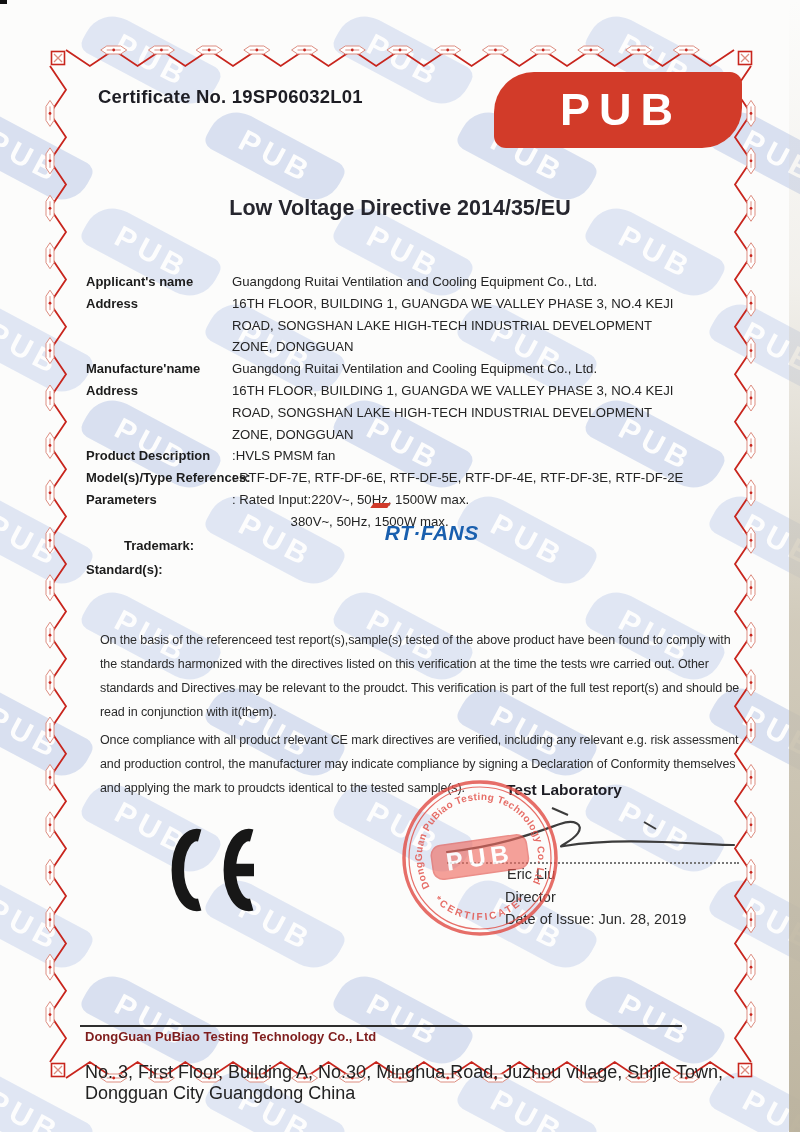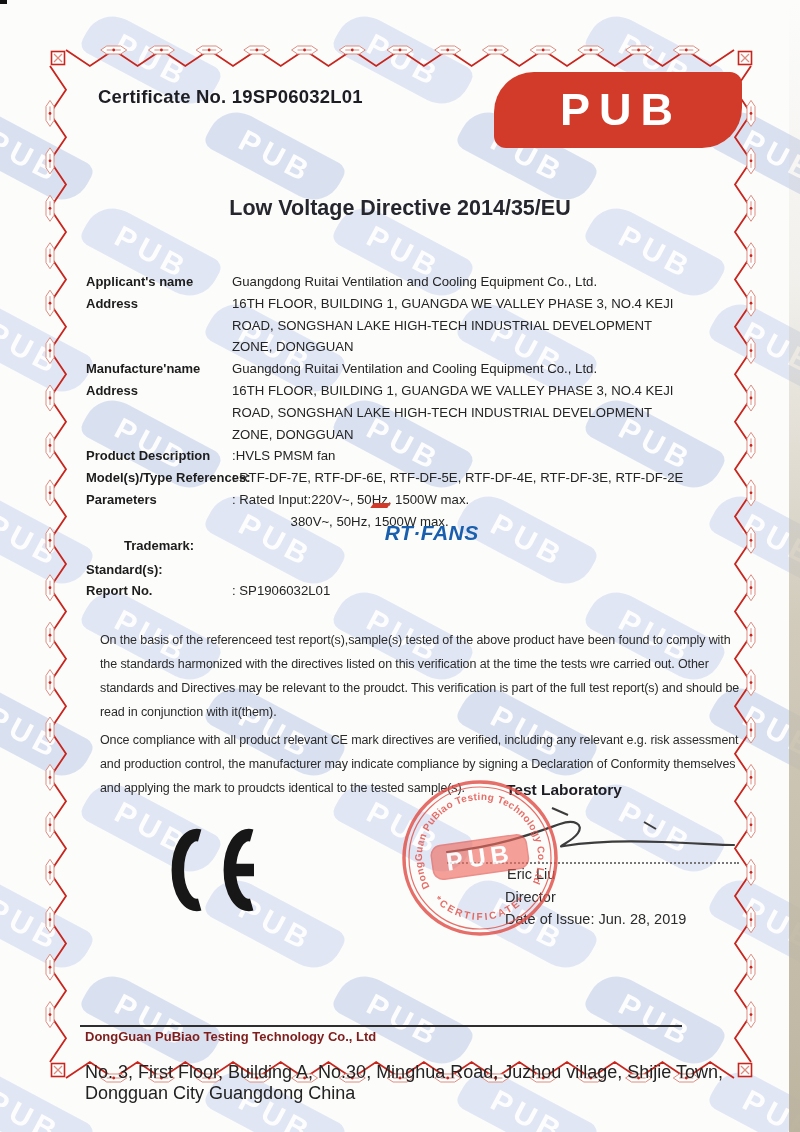--- a/index.html
+++ b/index.html
@@ -384,24 +384,20 @@
         <div class="val">
           <span class="tm-logo">
             <span>RT·FANS</span>
             <i class="tm-accent"></i>
           </span>
         </div>
       </div>
       <div class="row">
         <div class="lbl">Standard(s):</div>
       </div>
-      <div class="row">
-        <div class="lbl">Report No.</div>
-        <div class="val">: SP1906032L01</div>
-      </div>
     </div>
 
     <div class="abs" id="body-text">
       <p>On the basis of the referenceed test report(s),sample(s) tested of the above product have been found to comply with the standards harmonized with the directives listed on this verification at the time the tests wre carried out. Other standards and Directives may be relevant to the proudct. This verification is part of the full test report(s) and should be read in conjunction with it(them).</p>
       <p>Once compliance with all product relevant CE mark directives are verified, including any relevant e.g. risk assessment and production control, the manufacturer may indicate compliance by signing a Declaration of Conformity themselves and applying the mark to proudcts identical to the tested sample(s).</p>
     </div>
 
     <svg class="abs" id="ce-svg" style="left:158px;top:826px;" width="110" height="90" viewBox="0 0 110 90">
       <path d="M41.7 9.4 A 19 35 0 1 0 41.7 78.6" fill="none" stroke="#171717" stroke-width="12.5"></path>
       <path d="M93.7 9.4 A 19 35 0 1 0 93.7 78.6" fill="none" stroke="#171717" stroke-width="12.5"></path>

